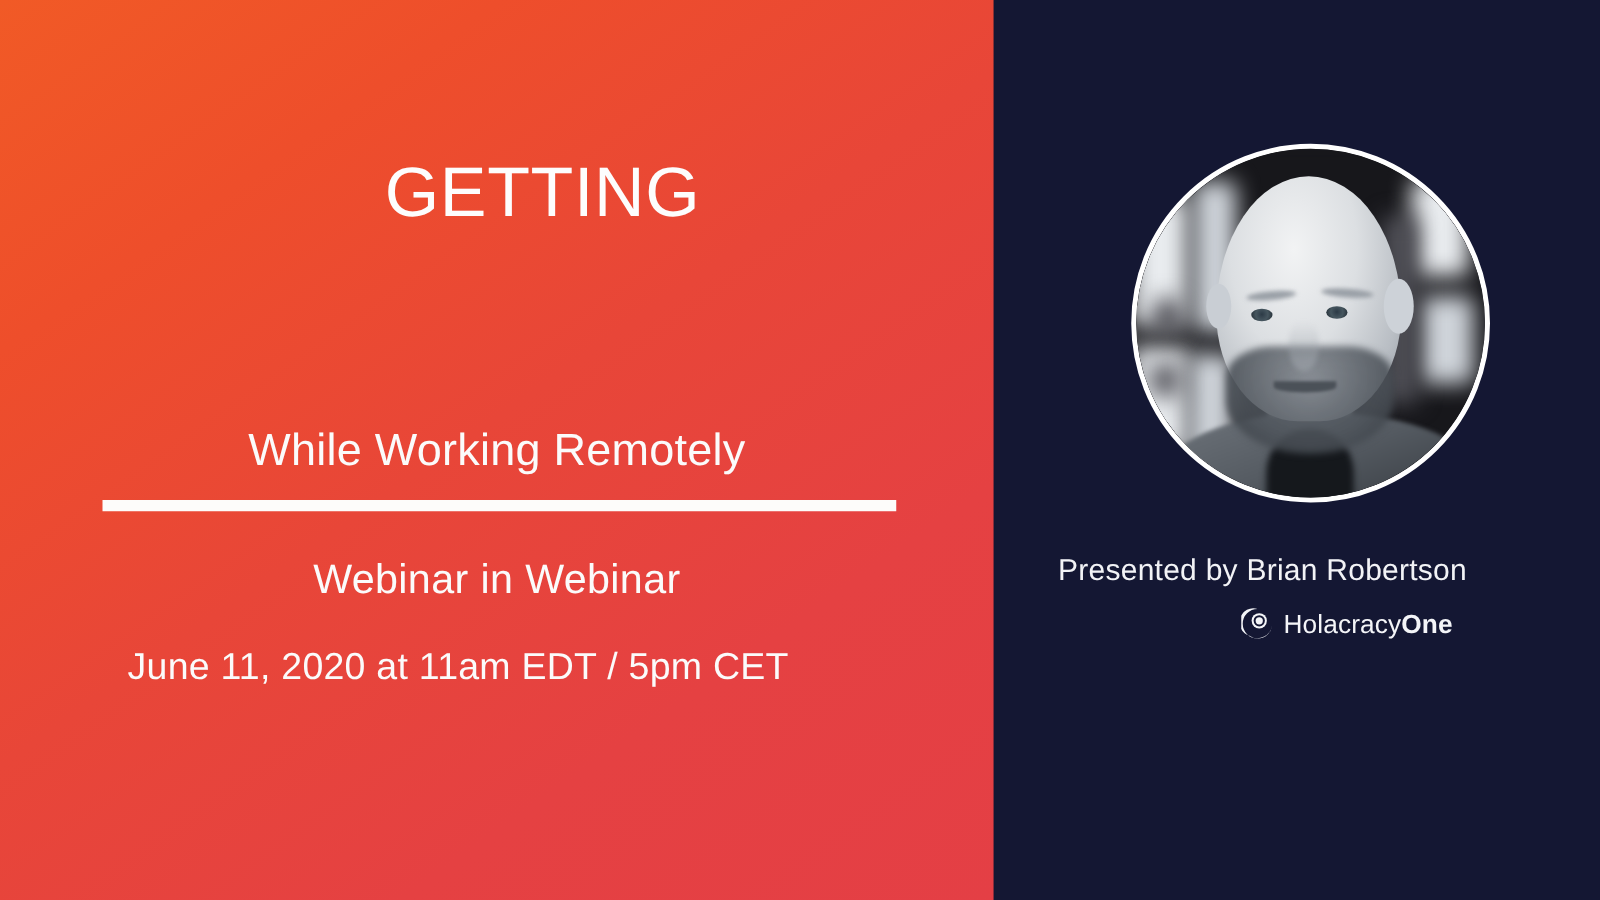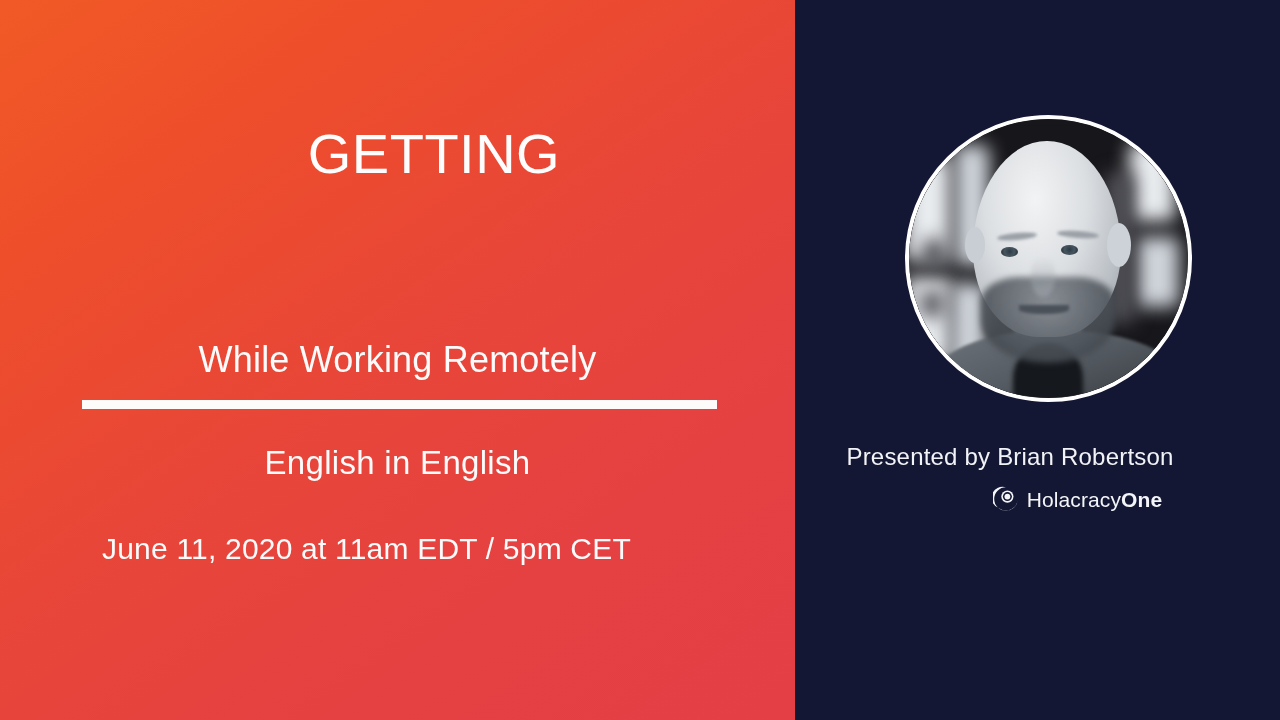--- a/index.html
+++ b/index.html
@@ -73,21 +73,21 @@
     color:#fbfbfb;
     font-weight:400;
     font-size:33px;
     line-height:1.2;
     letter-spacing:0.3px;
     white-space:nowrap;
   }
 
   #event-datetime {
     position:absolute;
-    top:531px;
+    top:516px;
     width:733px;
     text-align:center;
     color:#fbfbfb;
     font-weight:300;
     font-size:30px;
     line-height:1.2;
     letter-spacing:0.2px;
     white-space:nowrap;
   }
 
@@ -258,21 +258,21 @@
   <section id="left-panel">
     <div id="left-inner">
 
       <h1 class="title-line" id="title-line-1">GETTING</h1>
 
 
       <h2 id="subtitle">While Working Remotely</h2>
 
       <div id="divider-bar"></div>
 
-      <p id="webinar-language">English in English</p>
+      <p id="webinar-language">Webinar in Webinar</p>
 
       <p id="event-datetime">June 11, 2020 at 11am EDT / 5pm CET</p>
 
     </div>
   </section>
 
   <section id="right-panel">
 
     <div id="speaker-portrait">
       <div id="portrait-art">

